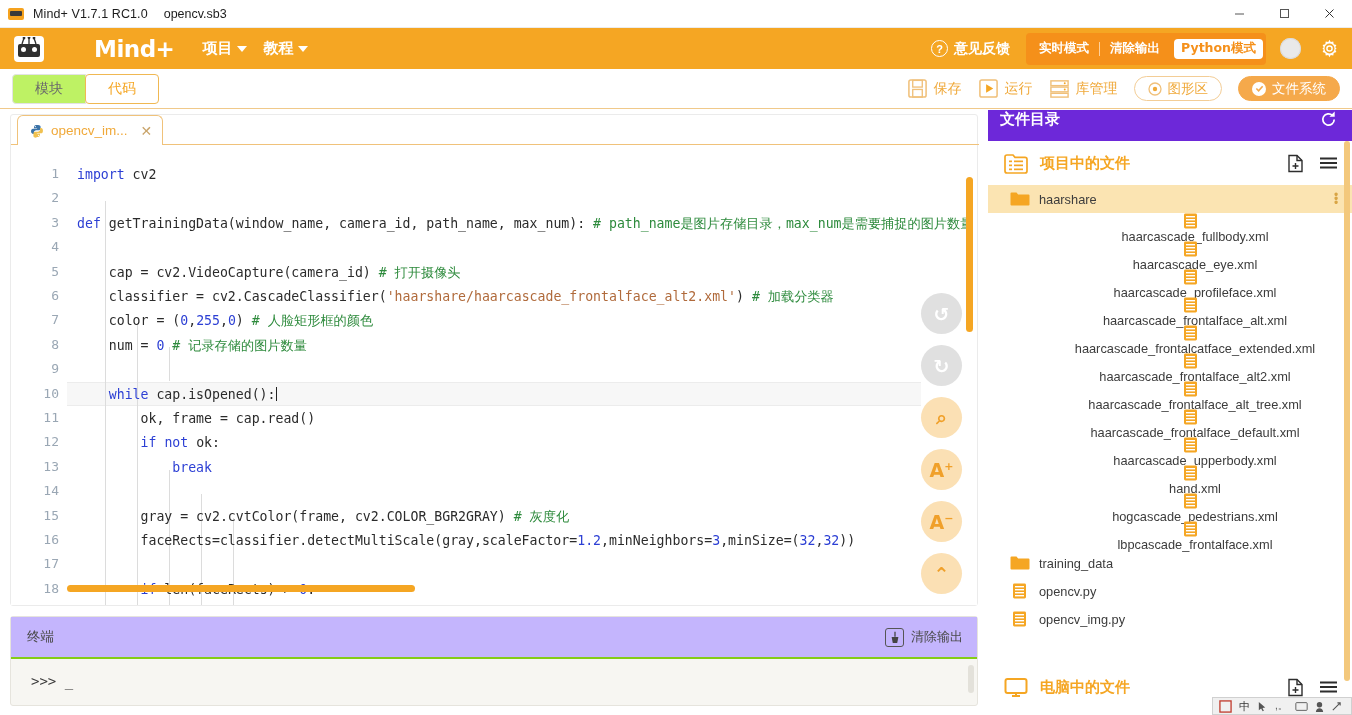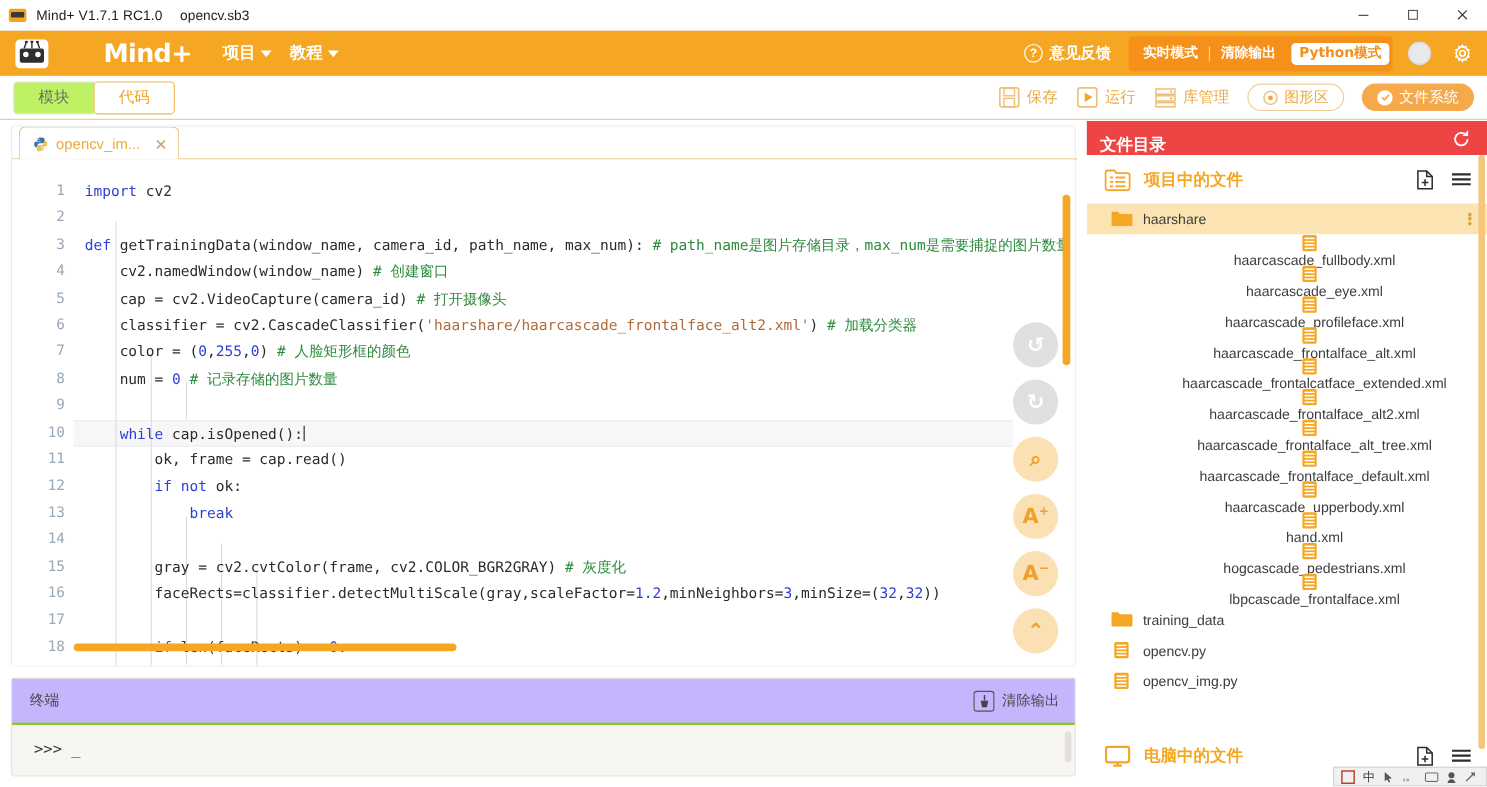--- a/index.html
+++ b/index.html
@@ -221,21 +221,21 @@
     position: absolute; right: 3px; top: 6px; width: 6px; height: 28px;
     background: #e3e1da; border-radius: 3px;
   }
 
   
   .filepanel {
     position: absolute; right: 0; top: 110px; width: 364px; height: 605px;
     background: #ffffff;
   }
   .fp-head {
-    height: 31px; background: #ef4444; display: flex; align-items: flex-end;
+    height: 31px; background: #6d28d9; display: flex; align-items: flex-start;
   }
   .fp-head-title { margin-left: 12px; font-size: 15px; color: #ffffff; font-weight: 600; }
   .fp-refresh { margin-left: auto; margin-right: 14px; }
   .fp-body {
     position: absolute; left: 0; top: 31px; width: 364px; height: 574px;
     background: #ffffff; overflow: hidden;
   }
   .section-head {
     display: flex; align-items: center; height: 44px; padding: 0 14px 0 16px;
   }
@@ -425,21 +425,20 @@
       <div class="code-lines">
         <div class="indent-guide" style="left:38px; top:56px; height:404px"></div>
         <div class="indent-guide" style="left:70px; top:178px; height:282px"></div>
         <div class="indent-guide" style="left:102px; top:202px; height:34px"></div>
         <div class="indent-guide" style="left:102px; top:325px; height:135px"></div>
         <div class="indent-guide" style="left:134px; top:349px; height:111px"></div>
         <div class="indent-guide" style="left:166px; top:373px; height:87px"></div>
       <div class="cl" style="top: 22px;"><span class="kw">import</span> cv2</div>
           <div class="cl" style="top: 46.4px;"></div>
           <div class="cl" style="top: 70.8px;"><span class="kw">def</span> getTrainingData(window_name, camera_id, path_name, max_num): <span class="cm"># path_name是图片存储目录，max_num是需要捕捉的图片数量</span></div>
-          <div class="cl" style="top: 95.2px;">    cv2.namedWindow(window_name) <span class="cm"># 创建窗口</span></div>
           <div class="cl" style="top: 119.6px;">    cap = cv2.VideoCapture(camera_id) <span class="cm"># 打开摄像头</span></div>
           <div class="cl" style="top: 144px;">    classifier = cv2.CascadeClassifier(<span class="str">'haarshare/haarcascade_frontalface_alt2.xml'</span>) <span class="cm"># 加载分类器</span></div>
           <div class="cl" style="top: 168.4px;">    color = (<span class="num">0</span>,<span class="num">255</span>,<span class="num">0</span>) <span class="cm"># 人脸矩形框的颜色</span></div>
           <div class="cl" style="top: 192.8px;">    num = <span class="num">0</span> <span class="cm"># 记录存储的图片数量</span></div>
           <div class="cl" style="top: 217.2px;"></div>
           <div class="cl" style="top: 241.6px;">    <span class="kw">while</span> cap.isOpened():<span class="cursor"></span></div>
           <div class="cl" style="top: 266px;">        ok, frame = cap.read()</div>
           <div class="cl" style="top: 290.4px;">        <span class="kw">if</span> <span class="kw">not</span> ok:</div>
           <div class="cl" style="top: 314.8px;">            <span class="kw">break</span></div>
           <div class="cl" style="top: 339.2px;"></div>

